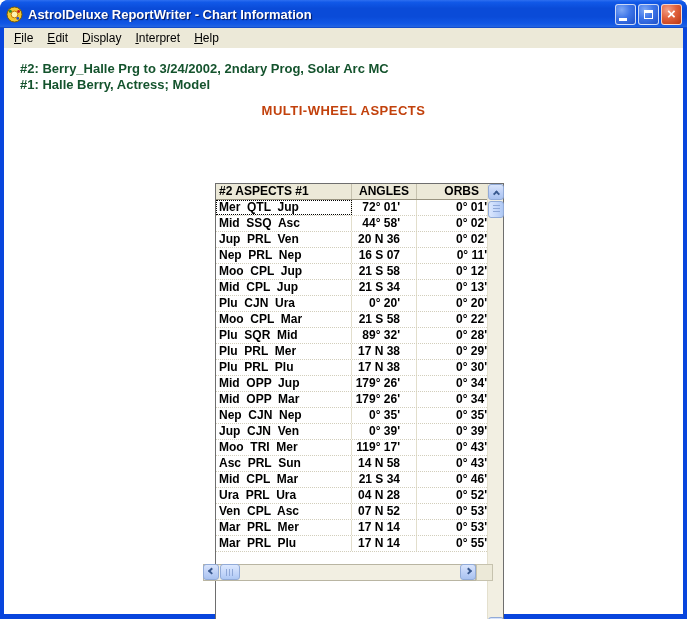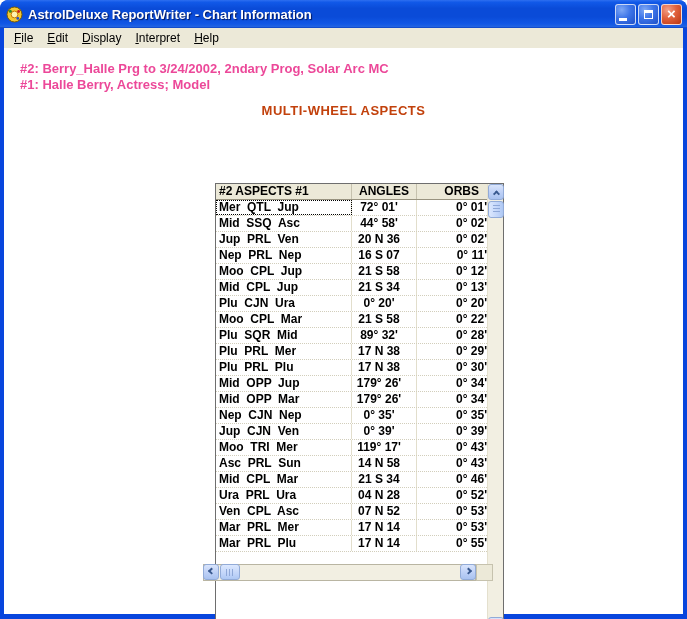--- a/index.html
+++ b/index.html
@@ -25,21 +25,21 @@
   .glyph-max { display:block; width:9px; height:9px; border:1px solid #fff; border-top-width:3px; }
   .glyph-close { color:#fff; font-weight:bold; font-size:15px; line-height:18px; }
 
   
   .menubar { position:absolute; top:28px; left:4px; right:4px; height:20px; background:#ECE9D8;
     display:flex; align-items:center; padding-left:10px; font-size:12px; color:#000; }
   .menu-item { margin-right:14px; white-space:nowrap; }
 
   
   .content { position:absolute; top:48px; left:4px; right:4px; bottom:5px; background:#fff; }
-  .chart-line { position:absolute; left:16px; font-size:13px; font-weight:bold; color:#ec4899; white-space:pre; }
+  .chart-line { position:absolute; left:16px; font-size:13px; font-weight:bold; color:#14532d; white-space:pre; }
   .chart-line.l2 { top:13px; }
   .chart-line.l1 { top:29px; }
   .report-title { position:absolute; top:55px; left:0; right:0; text-align:center;
     font-size:13px; font-weight:bold; letter-spacing:.5px; color:#c2410c; }
 
   
   .table-wrap { position:absolute; left:211px; top:135px; width:289px; height:451px;
     border:1px solid #6E6E6E; background:#fff; }
   .grid { position:absolute; left:0; top:0; right:16px; bottom:0; overflow:hidden; }
   .grid-row, .grid-head { display:grid; grid-template-columns:136px 65px 70px; }
@@ -49,21 +49,21 @@
   .grid-head .hc:last-child { border-right:none; }
   .hc.c1 { padding-left:3px; text-align:left; }
   .hc.c2 { text-align:center; }
   .hc.c3 { text-align:right; padding-right:8px; }
   .grid-body { height:363px; overflow:hidden; }
   .grid-row { height:16px; border-bottom:1px dotted #D2CEBB; }
   .cell { font-size:12px; font-weight:bold; line-height:15px; white-space:pre;
     border-right:1px solid #E2DECC; overflow:hidden; color:#000; }
   .cell:last-child { border-right:none; }
   .cell.c1 { padding-left:3px; }
-  .cell.c2 { text-align:center; padding-right:10px; }
+  .cell.c2 { text-align:right; padding-right:16px; }
   .cell.c3 { text-align:right; }
   .cell.focused { outline:1px dotted #000; outline-offset:-1px; }
 
   
   .vscroll { position:absolute; top:0; right:0; bottom:0; width:16px; background:#F2EFE2;
     border-left:1px solid #E4E0CE; }
   .sbtn { position:absolute; width:16px; height:16px; border:1px solid #92ABD8; border-radius:3px;
     background:linear-gradient(180deg,#D9E4FB 0%,#BDD0F6 55%,#A9C2F0 100%);
     display:flex; align-items:center; justify-content:center; }
   .vscroll .sb-up { top:0; left:0; }

